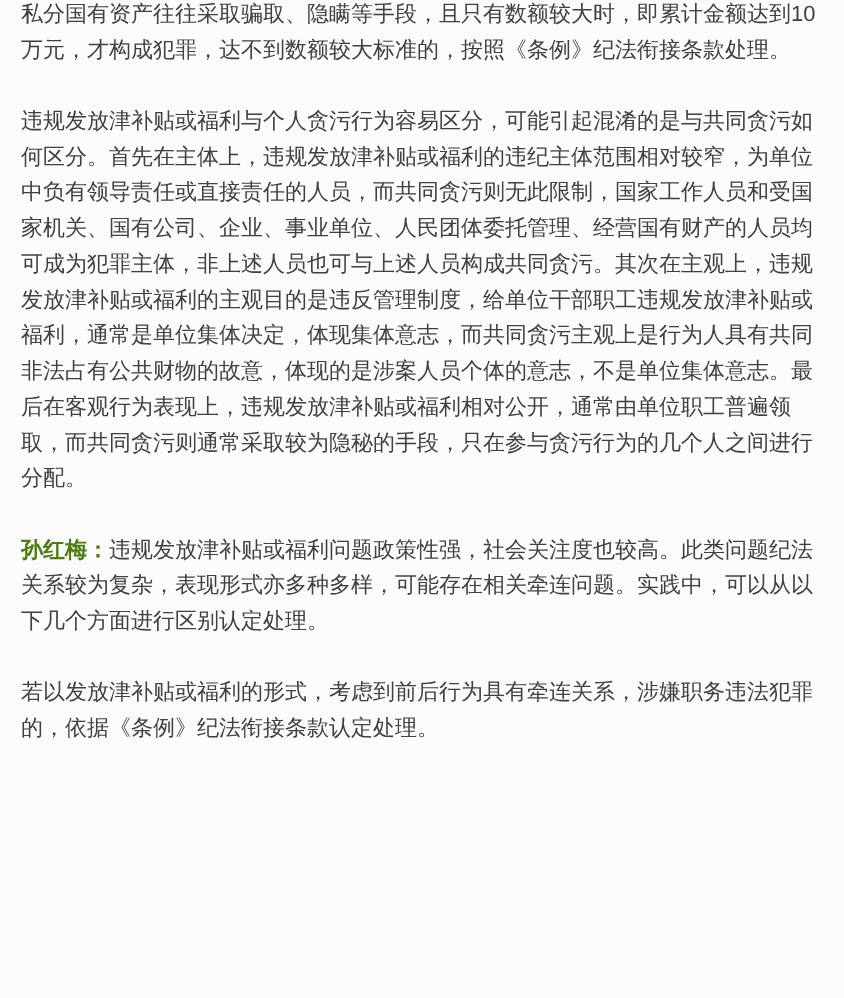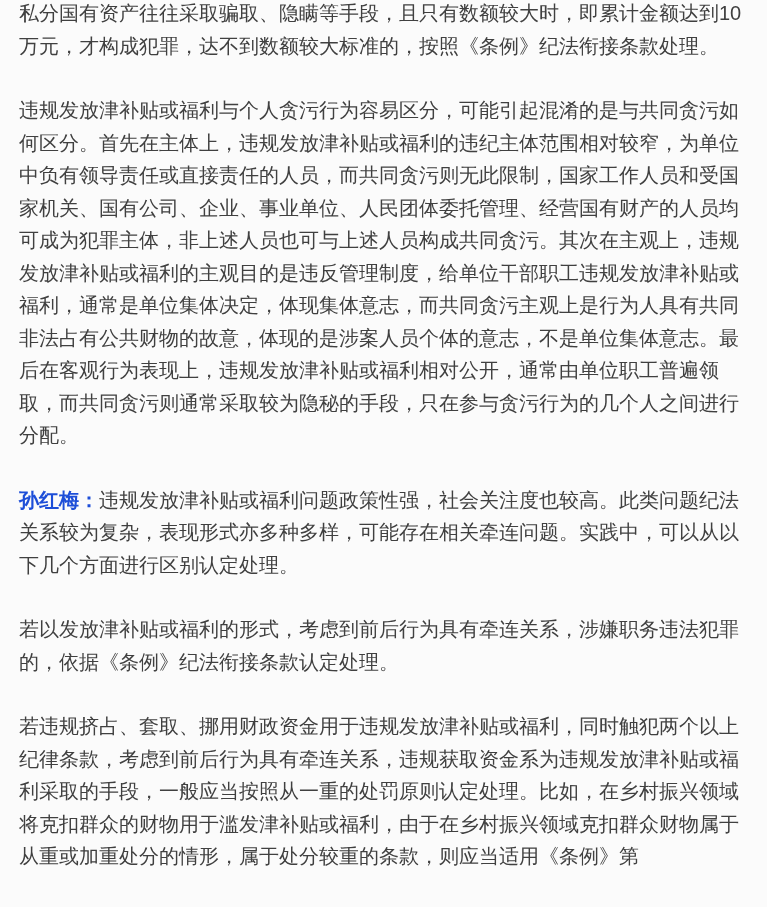--- a/index.html
+++ b/index.html
@@ -26,33 +26,32 @@
     line-height: 32.5px;
     color: #404040;
     text-align: left;
     word-break: break-all;
   }
   .article p:first-child {
     margin-top: -3px;
   }
   .speaker {
     font-weight: bold;
-    color: #1d4ed8;
+    color: #4d7c0f;
   }
 </style>
 </head>
 <body>
 
 <div class="page">
   <main class="article">
 
     <p><span>私分国有资产往往采取骗取、隐瞒等手段，且只有数额较大时，即累计金额达到10万元，才构成犯罪，达不到数额较大标准的，按照《条例》纪法衔接条款处理。</span></p>
 
     <p><span>违规发放津补贴或福利与个人贪污行为容易区分，可能引起混淆的是与共同贪污如何区分。首先在主体上，违规发放津补贴或福利的违纪主体范围相对较窄，为单位中负有领导责任或直接责任的人员，而共同贪污则无此限制，国家工作人员和受国家机关、国有公司、企业、事业单位、人民团体委托管理、经营国有财产的人员均可成为犯罪主体，非上述人员也可与上述人员构成共同贪污。其次在主观上，违规发放津补贴或福利的主观目的是违反管理制度，给单位干部职工违规发放津补贴或福利，通常是单位集体决定，体现集体意志，而共同贪污主观上是行为人具有共同非法占有公共财物的故意，体现的是涉案人员个体的意志，不是单位集体意志。最后在客观行为表现上，违规发放津补贴或福利相对公开，通常由单位职工普遍领取，而共同贪污则通常采取较为隐秘的手段，只在参与贪污行为的几个人之间进行分配。</span></p>
 
     <p><strong class="speaker">孙红梅：</strong><span>违规发放津补贴或福利问题政策性强，社会关注度也较高。此类问题纪法关系较为复杂，表现形式亦多种多样，可能存在相关牵连问题。实践中，可以从以下几个方面进行区别认定处理。</span></p>
 
     <p><span>若以发放津补贴或福利的形式，考虑到前后行为具有牵连关系，涉嫌职务违法犯罪的，依据《条例》纪法衔接条款认定处理。</span></p>
 
-    <p><span>若违规挤占、套取、挪用财政资金用于违规发放津补贴或福利，同时触犯两个以上纪律条款，考虑到前后行为具有牵连关系，违规获取资金系为违规发放津补贴或福利采取的手段，一般应当按照从一重的处罚原则认定处理。比如，在乡村振兴领域将克扣群众的财物用于滥发津补贴或福利，由于在乡村振兴领域克扣群众财物属于从重或加重处分的情形，属于处分较重的条款，则应当适用《条例》第</span></p>
 
   </main>
 </div>
 
 </body></html>

